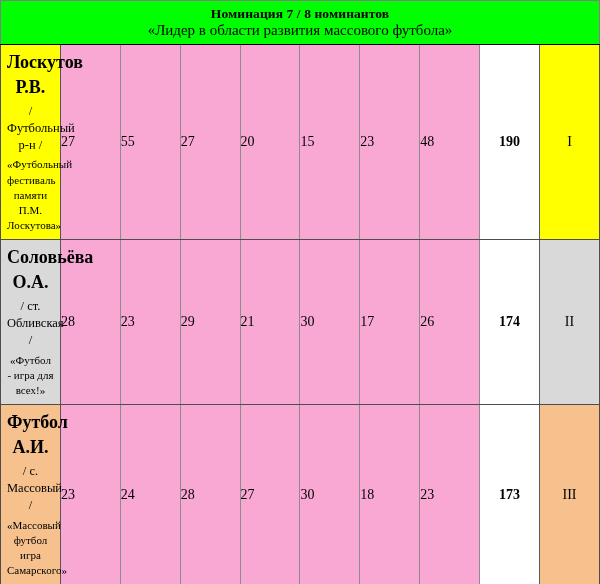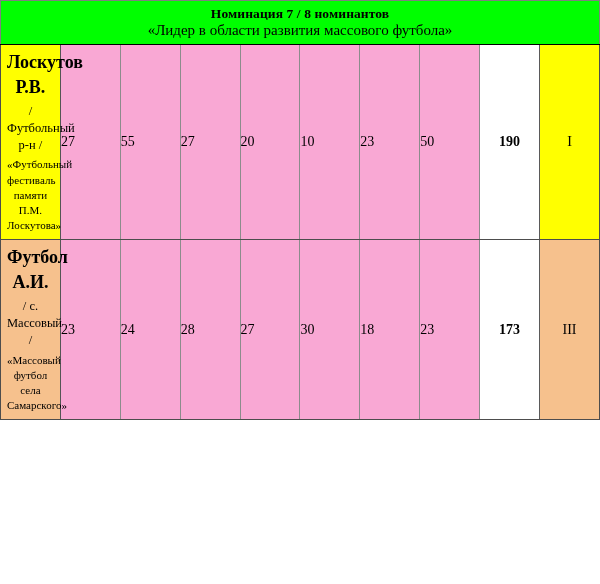--- a/index.html
+++ b/index.html
@@ -137,31 +137,47 @@
     <tr>
           <td class="name-cell tint-gold">
             <span class="nm-person">Лоскутов Р.В.</span>
             <span class="nm-place">/ Футбольный р-н /</span>
             <span class="nm-project">«Футбольный фестиваль памяти П.М. Лоскутова»</span>
           </td>
           <td class="score-cell">27</td>
           <td class="score-cell">55</td>
           <td class="score-cell">27</td>
           <td class="score-cell">20</td>
-          <td class="score-cell">10</td>
+          <td class="score-cell">15</td>
           <td class="score-cell">23</td>
-          <td class="score-cell">50</td>
+          <td class="score-cell">48</td>
           <td class="total-cell">190</td>
           <td class="rank-cell tint-gold">I</td>
+        </tr>
+        <tr>
+          <td class="name-cell tint-silver">
+            <span class="nm-person">Соловьёва О.А.</span>
+            <span class="nm-place">/ ст. Обливская /</span>
+            <span class="nm-project">«Футбол - игра для всех!»</span>
+          </td>
+          <td class="score-cell">28</td>
+          <td class="score-cell">23</td>
+          <td class="score-cell">29</td>
+          <td class="score-cell">21</td>
+          <td class="score-cell">30</td>
+          <td class="score-cell">17</td>
+          <td class="score-cell">26</td>
+          <td class="total-cell">174</td>
+          <td class="rank-cell tint-silver">II</td>
         </tr>
         <tr>
           <td class="name-cell tint-bronze">
             <span class="nm-person">Футбол А.И.</span>
             <span class="nm-place">/ с. Массовый /</span>
-            <span class="nm-project">«Массовый футбол села Самарского»</span>
+            <span class="nm-project">«Массовый футбол игра Самарского»</span>
           </td>
           <td class="score-cell">23</td>
           <td class="score-cell">24</td>
           <td class="score-cell">28</td>
           <td class="score-cell">27</td>
           <td class="score-cell">30</td>
           <td class="score-cell">18</td>
           <td class="score-cell">23</td>
           <td class="total-cell">173</td>
           <td class="rank-cell tint-bronze">III</td>

